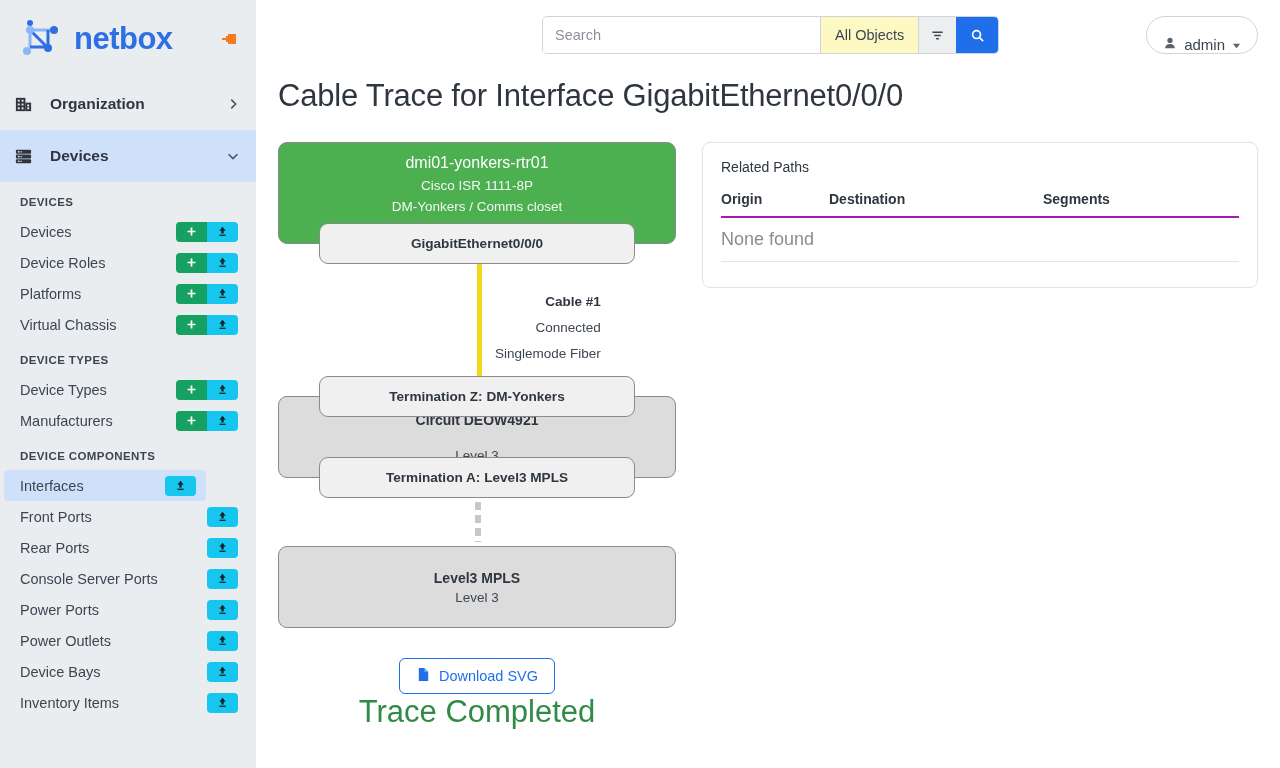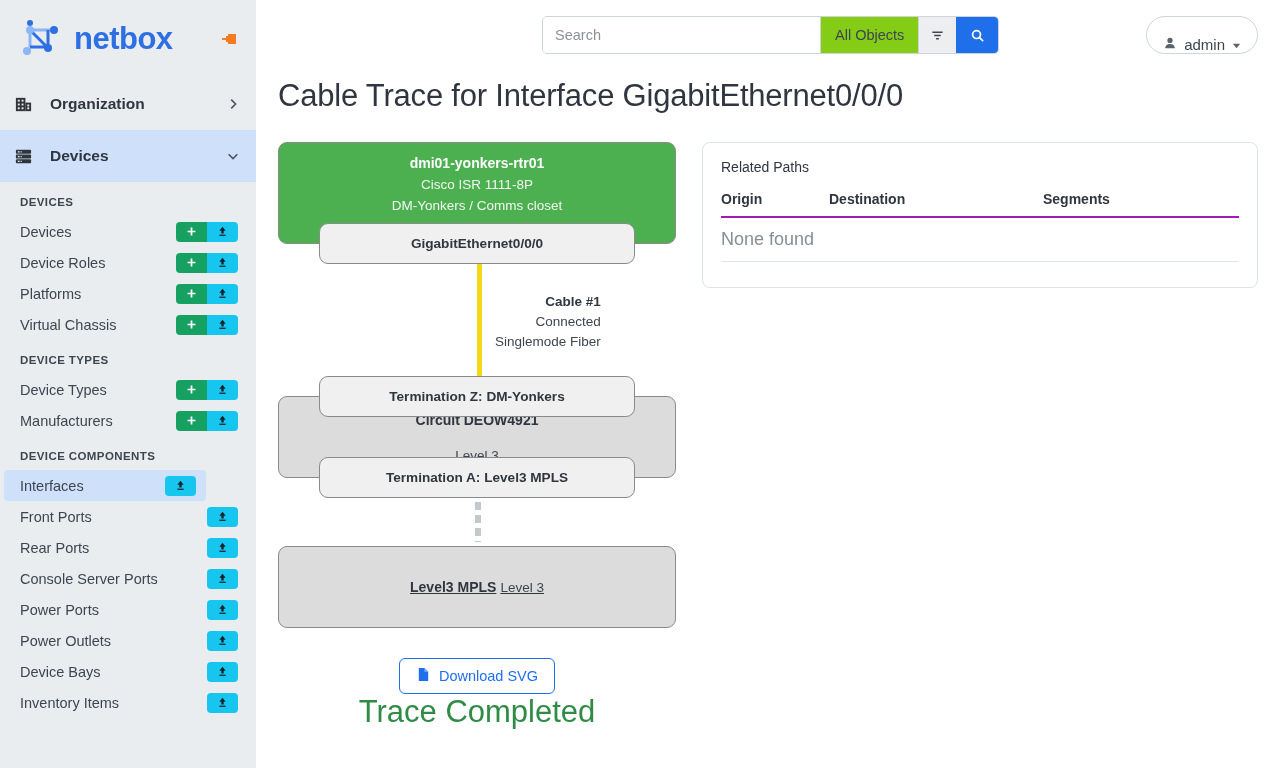--- a/index.html
+++ b/index.html
@@ -89,21 +89,21 @@
   }
   .search-input {
     width: 277px; border: none; outline: none;
     padding: 0 12px; font-size: 14.5px;
     font-family: "Liberation Sans", sans-serif; color: #3d4650;
     background: #fff;
   }
   .search-input::placeholder { color: #8a9199; }
   .obj-select {
     display: flex; align-items: center; padding: 0 14px;
-    background: #84cc16; font-size: 14.5px; color: #3d4650;
+    background: #fef9c3; font-size: 14.5px; color: #3d4650;
     border-left: 1px solid #ced4da; cursor: pointer; white-space: nowrap;
   }
   .filter-btn {
     display: flex; align-items: center; justify-content: center;
     width: 38px; background: #eceef0;
     border-left: 1px solid #ced4da; cursor: pointer;
   }
   .search-btn {
     display: flex; align-items: center; justify-content: center;
     width: 42px; background: #1f6feb; cursor: pointer;
@@ -127,21 +127,21 @@
   .node {
     border: 1px solid #8a8a8a; border-radius: 9px;
     text-align: center; position: relative;
   }
   .node-device {
     background: #4caf50; height: 102px;
     display: flex; flex-direction: column; align-items: center;
     justify-content: center; gap: 6px;
     padding-bottom: 18px;
   }
-  .node-device .t1 { font-size: 14px; font-weight: 700; color: #fff; }
+  .node-device .t1 { font-size: 16px; font-weight: 400; color: #fff; }
   .node-device .t2, .node-device .t3 { font-size: 13.5px; color: #f2f7f2; }
 
   .term-box {
     background: #f0f0f0; border: 1px solid #8a8a8a; border-radius: 9px;
     width: 316px; height: 41px; margin: 0 auto;
     display: flex; align-items: center; justify-content: center;
     font-size: 13.6px; font-weight: 700; color: #2f3640;
     position: relative; z-index: 3;
   }
   .iface-box { margin-top: -21px; }
@@ -149,21 +149,21 @@
   .cable-zone { position: relative; height: 112px; }
   .cable-line {
     position: absolute; left: 199px; top: 0;
     width: 5px; height: 112px; background: #f5d818;
   }
   .cable-labels {
     position: absolute; left: 217px; top: 28px;
     text-align: right; line-height: 20px;
   }
   .cable-labels .c1 { font-size: 13.5px; font-weight: 700; color: #2f3640; }
-  .cable-labels .c2, .cable-labels .c3 { font-size: 13.5px; color: #3d4650; }
+  .cable-labels .c2, .cable-labels .c3 { font-size: 13.5px; color: #3d4650; margin-top: 6px; }
 
   .circuit-wrap { position: relative; }
   .circuit-box {
     background: #dcdcdc; border: 1px solid #8a8a8a; border-radius: 9px;
     height: 82px; margin-top: -21px;
     display: flex; flex-direction: column; align-items: center;
     justify-content: center; gap: 20px;
   }
   .circuit-box .c-t1 { font-size: 14px; font-weight: 700; color: #2f3640; }
   .circuit-box .c-t2 { font-size: 13.5px; color: #3d4650; }
@@ -172,22 +172,22 @@
   .dotted-zone { position: relative; height: 48px; }
   .dotted-line {
     position: absolute; left: 197px; top: 4px;
     width: 6px; height: 40px;
     background-image: linear-gradient(#c3c8cc 60%, transparent 0);
     background-size: 6px 13px; background-repeat: repeat-y;
   }
   .node-provider {
     background: #dcdcdc; border: 1px solid #8a8a8a; border-radius: 9px;
     height: 82px;
-    display: flex; flex-direction: row; align-items: center;
-    justify-content: center; gap: 4px; text-decoration: underline;
+    display: flex; flex-direction: column; align-items: center;
+    justify-content: center; gap: 4px;
   }
   .node-provider .p-t1 { font-size: 14px; font-weight: 700; color: #2f3640; }
   .node-provider .p-t2 { font-size: 13.5px; color: #3d4650; }
 
   .dl-wrap { text-align: center; margin-top: 30px; }
   .dl-btn {
     display: inline-flex; align-items: center; gap: 8px;
     padding: 8px 16px; border: 1px solid #1f6feb; border-radius: 6px;
     color: #1f6feb; font-size: 14.5px; background: #fff; cursor: pointer;
   }

